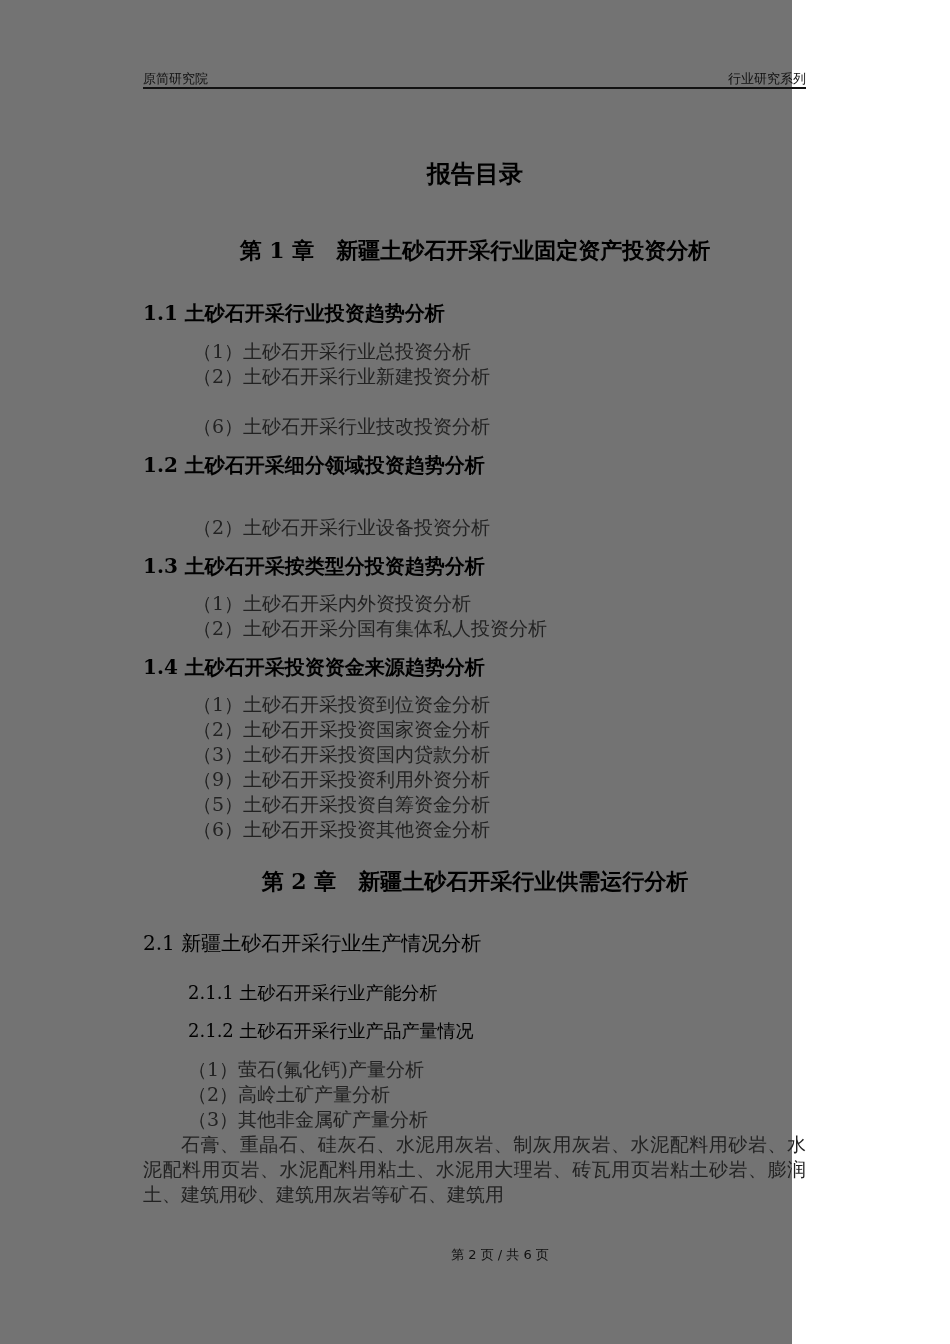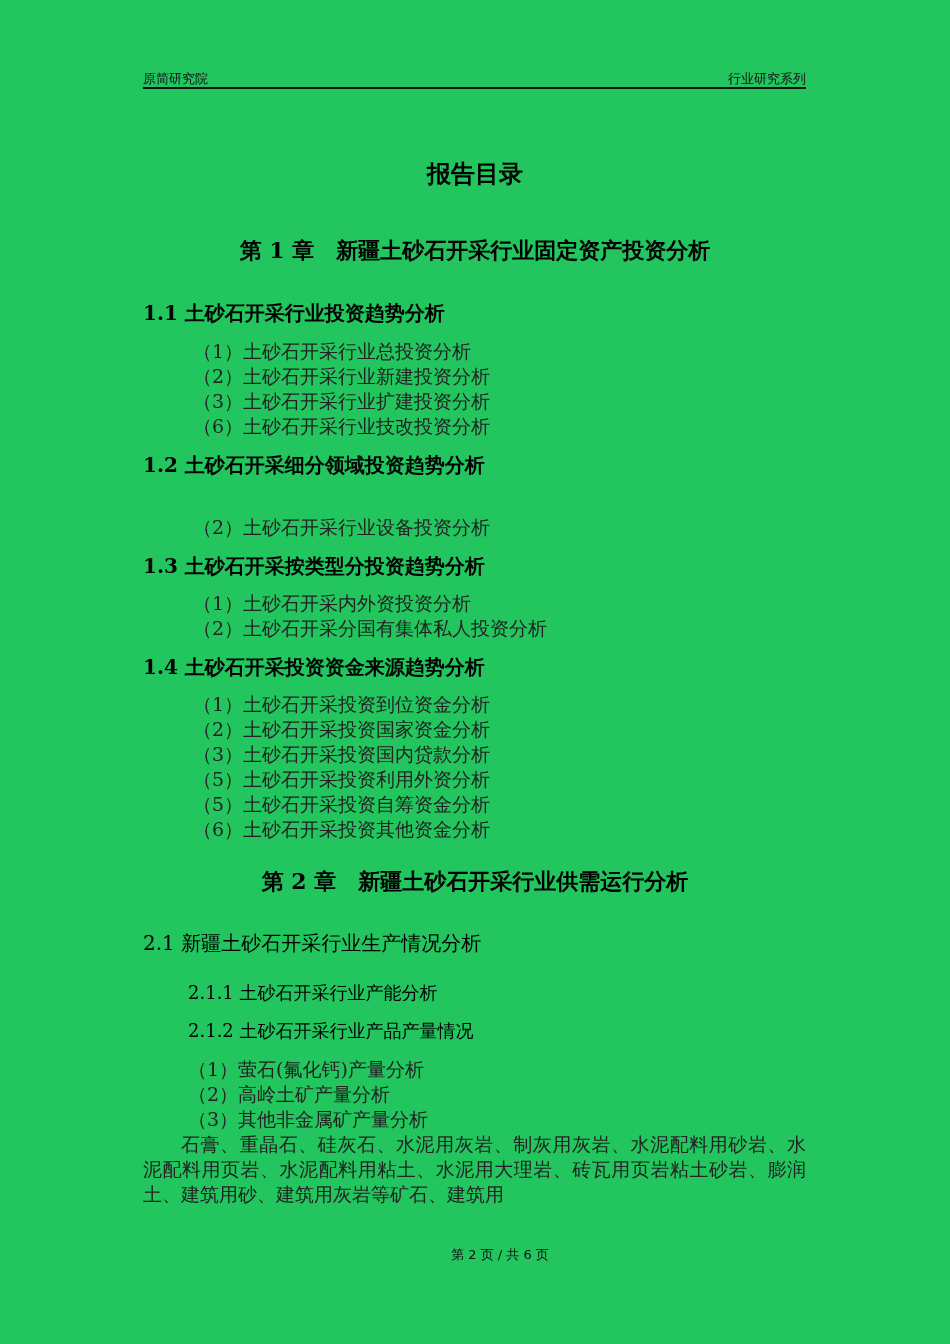--- a/index.html
+++ b/index.html
@@ -1,17 +1,17 @@
 <!DOCTYPE html>
 <html><head>
   <meta charset="utf-8">
   <style>
     html, body { margin: 0; padding: 0; background: #ffffff; }
     body { width: 950px; height: 1344px; position: relative; overflow: hidden; color: #000; }
-    .page { position: absolute; left: 0; top: 0; width: 950px; height: 1344px; background: #22c55e; }
+    .page { position: absolute; left: 0; top: 0; width: 792px; height: 1344px; background: #737373; }
     .hdr { position: absolute; left: 143px; width: 663px; top: 70px; height: 18px;
            font-family: "DejaVu Sans", "Liberation Sans", sans-serif; font-size: 13px; color: #111; }
     .hdr .l { position: absolute; left: 0; top: 0; }
     .hdr .r { position: absolute; right: 0; top: 0; }
     .hdr-rule { position: absolute; left: 143px; width: 663px; top: 87px; height: 2px; background: #111; }
 
     .serif { font-family: "DejaVu Serif", "Liberation Serif", serif; }
     .sans  { font-family: "DejaVu Sans", "Liberation Sans", sans-serif; }
 
     .abs { position: absolute; white-space: nowrap; }
@@ -36,35 +36,34 @@
   </div>
   <div class="hdr-rule"></div>
 
   <div class="abs title serif">报告目录</div>
 
   <div class="abs chapter serif" style="top:236px;">第 1 章　新疆土砂石开采行业固定资产投资分析</div>
 
   <div class="abs sec serif" style="top:300px;">1.1  土砂石开采行业投资趋势分析</div>
   <div class="abs item serif" style="top:339px;">（1）土砂石开采行业总投资分析</div>
   <div class="abs item serif" style="top:364px;">（2）土砂石开采行业新建投资分析</div>
-  <div class="abs item serif" style="top:389px;">（3）土砂石开采行业扩建投资分析</div>
   <div class="abs item serif" style="top:414px;">（6）土砂石开采行业技改投资分析</div>
 
   <div class="abs sec serif" style="top:452px;">1.2  土砂石开采细分领域投资趋势分析</div>
   <div class="abs item serif" style="top:515px;">（2）土砂石开采行业设备投资分析</div>
 
   <div class="abs sec serif" style="top:553px;">1.3  土砂石开采按类型分投资趋势分析</div>
   <div class="abs item serif" style="top:591px;">（1）土砂石开采内外资投资分析</div>
   <div class="abs item serif" style="top:616px;">（2）土砂石开采分国有集体私人投资分析</div>
 
   <div class="abs sec serif" style="top:654px;">1.4  土砂石开采投资资金来源趋势分析</div>
   <div class="abs item serif" style="top:692px;">（1）土砂石开采投资到位资金分析</div>
   <div class="abs item serif" style="top:717px;">（2）土砂石开采投资国家资金分析</div>
   <div class="abs item serif" style="top:742px;">（3）土砂石开采投资国内贷款分析</div>
-  <div class="abs item serif" style="top:767px;">（5）土砂石开采投资利用外资分析</div>
+  <div class="abs item serif" style="top:767px;">（9）土砂石开采投资利用外资分析</div>
   <div class="abs item serif" style="top:792px;">（5）土砂石开采投资自筹资金分析</div>
   <div class="abs item serif" style="top:817px;">（6）土砂石开采投资其他资金分析</div>
 
   <div class="abs chapter serif" style="top:867px;">第 2 章　新疆土砂石开采行业供需运行分析</div>
 
   <div class="abs sec serif" style="top:930px; font-weight:normal;">2.1 新疆土砂石开采行业生产情况分析</div>
 
   <div class="abs sub serif" style="top:981px; font-weight:normal;">2.1.1 土砂石开采行业产能分析</div>
   <div class="abs sub serif" style="top:1019px; font-weight:normal;">2.1.2 土砂石开采行业产品产量情况</div>
 

